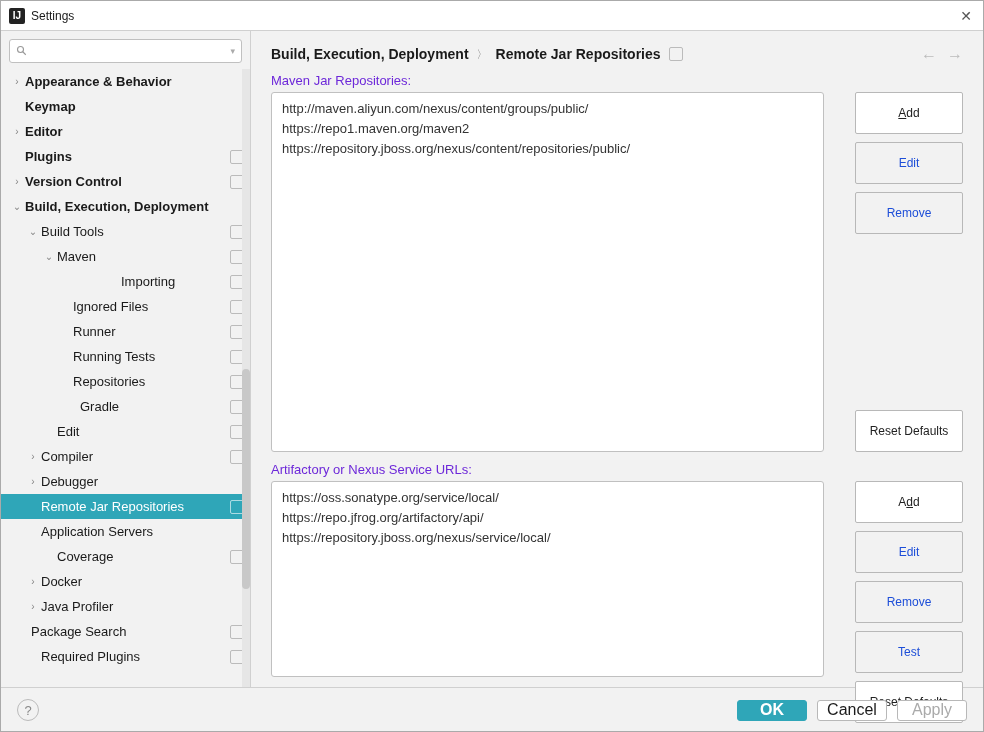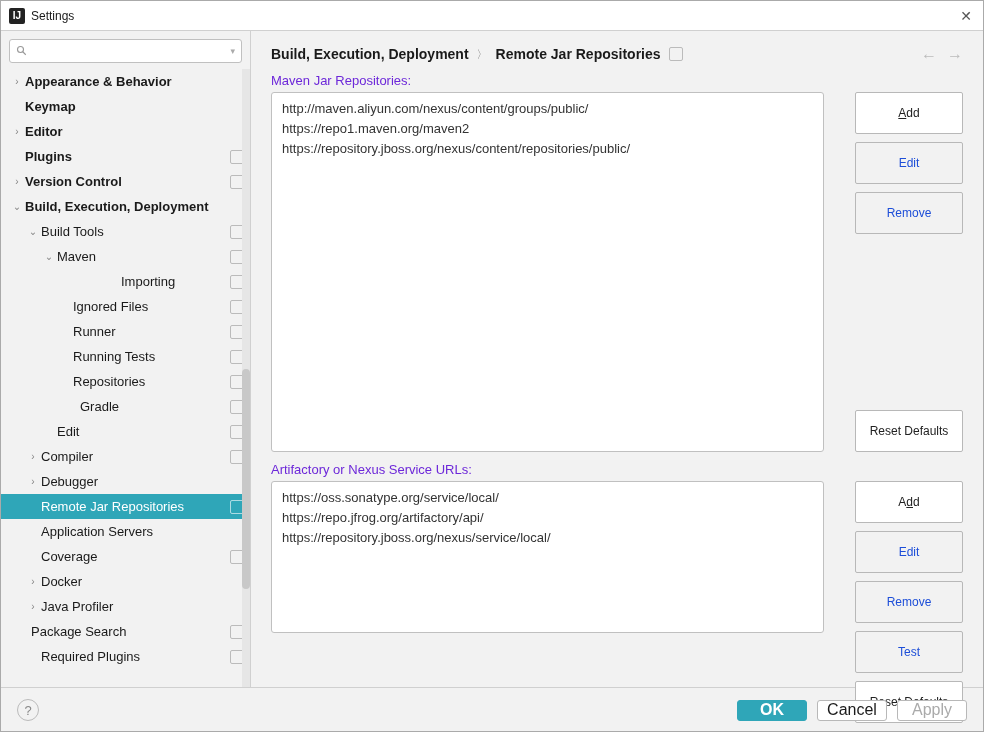--- a/index.html
+++ b/index.html
@@ -29,21 +29,21 @@
 .breadcrumb-row { display: flex; align-items: center; padding: 14px 20px 10px 20px; }
 .breadcrumb-row .crumb { font-weight: 600; font-size: 14px; }
 .breadcrumb-row .sep { margin: 0 8px; color: #888; font-size: 11px; }
 .breadcrumb-row .tag { width: 14px; height: 14px; border: 1px solid #bbb; border-radius: 2px; margin-left: 8px; }
 .breadcrumb-row .spacer { flex: 1; }
 .breadcrumb-row .nav-arrow { color: #bbb; font-size: 16px; margin-left: 10px; cursor: default; }
 .panel { padding: 0 20px 10px 20px; display: flex; flex-direction: column; }
 .panel-label { font-size: 13px; margin-bottom: 4px; color: #6d28d9; }
 .panel-body { display: flex; gap: 31px; }
 .listbox { flex: 1; background: #fff; border: 1px solid #c0c0c0; border-radius: 3px; height: 360px; padding: 6px 10px; overflow: auto; }
-.listbox.small { height: 152px; }
+.listbox.small { height: 196px; }
 .listbox .row { height: 20px; line-height: 20px; color: #333; }
 .btn-col { width: 108px; display: flex; flex-direction: column; gap: 8px; }
 .btn { height: 42px; border: 1px solid #b8b8b8; border-radius: 2px; background: #fff; cursor: pointer; font-size: 12px; color: #222; display: flex; align-items: center; justify-content: center; }
 .btn.disabled { color: #1d4ed8; background: #f2f2f2; cursor: default; }
 .btn .ul { text-decoration: underline; }
 .btn-col .flex-spacer { flex: 1; }
 .footer { height: 45px; border-top: 1px solid #d0d0d0; display: flex; align-items: center; padding: 0 16px; background: #f2f2f2; }
 .help-icon { width: 22px; height: 22px; border: 1px solid #bbb; border-radius: 50%; display: flex; align-items: center; justify-content: center; color: #888; font-size: 13px; cursor: pointer; }
 .footer .spacer { flex: 1; }
 .footer-btn { min-width: 70px; height: 21px; border: 1px solid #b8b8b8; border-radius: 3px; background: #fff; margin-left: 10px; cursor: pointer; font-size: 16px; display: flex; align-items: center; justify-content: center; }
@@ -156,21 +156,21 @@
         </div>
         <div class="tree-item selected" style="padding-left: 26px;">
           <span class="arrow"></span>
           <span class="label">Remote Jar Repositories</span>
           <span class="ico"></span>
         </div>
         <div class="tree-item" style="padding-left: 26px;">
           <span class="arrow"></span>
           <span class="label">Application Servers</span>
         </div>
-        <div class="tree-item" style="padding-left: 26px;">
+        <div class="tree-item" style="padding-left: 42px;">
           <span class="arrow"></span>
           <span class="label">Coverage</span>
           <span class="ico"></span>
         </div>
         <div class="tree-item" style="padding-left: 26px;">
           <span class="arrow">›</span>
           <span class="label">Docker</span>
         </div>
         <div class="tree-item" style="padding-left: 26px;">
           <span class="arrow">›</span>

